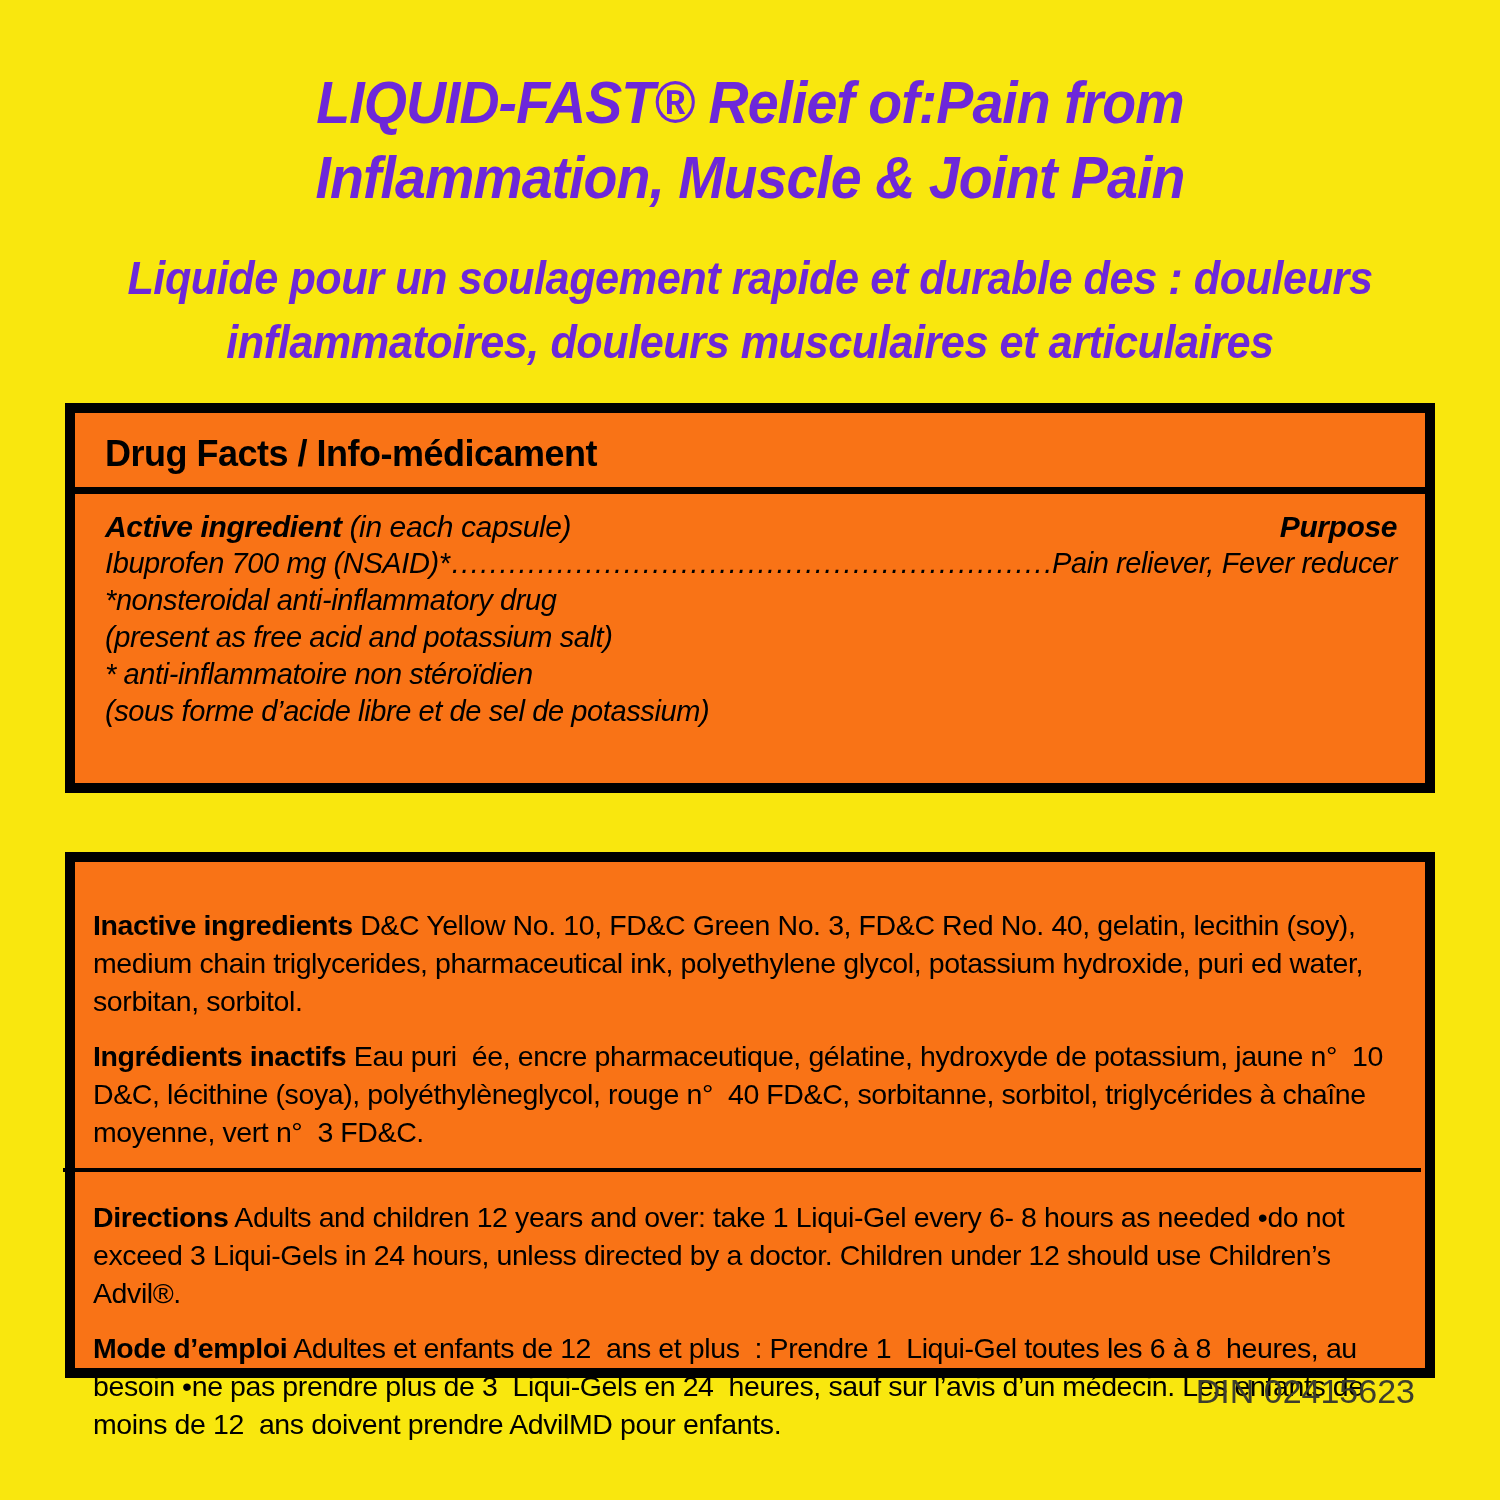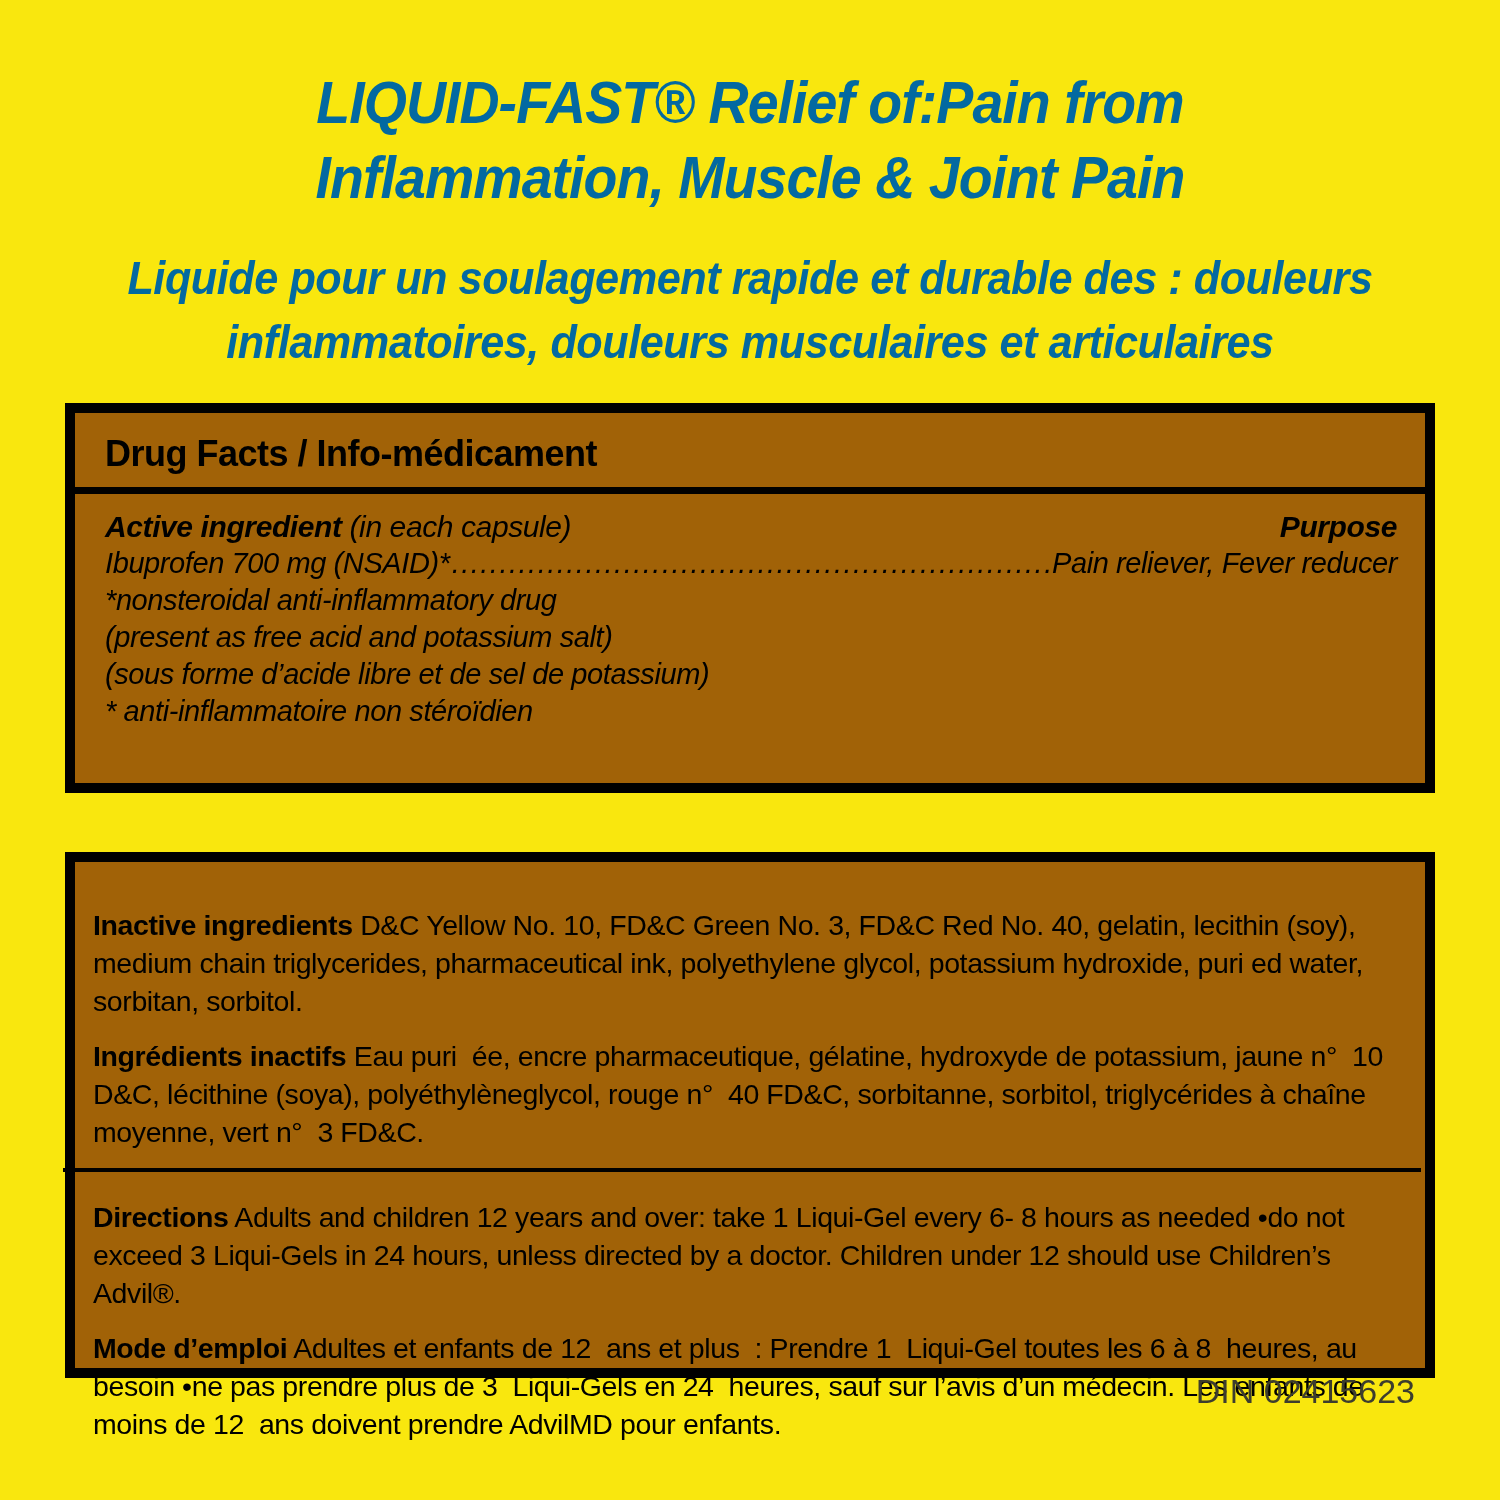--- a/index.html
+++ b/index.html
@@ -9,21 +9,21 @@
     background:#F9E70E;
     font-family:"Liberation Sans", sans-serif;
     color:#000;
   }
   .page { position:relative; width:1500px; height:1500px; overflow:hidden; }
 
   
   .claims {
     padding-top:66px;
     text-align:center;
-    color:#0369a1;
+    color:#6d28d9;
     font-weight:bold;
     font-style:italic;
   }
   .claim-en .line {
     font-size:59px;
     line-height:75px;
     letter-spacing:-1px;
     transform:scaleX(0.94);
     transform-origin:50% 50%;
     white-space:nowrap;
@@ -36,21 +36,21 @@
     transform:scaleX(0.94);
     transform-origin:50% 50%;
     white-space:nowrap;
   }
 
   
   .box {
     position:absolute;
     left:65px;
     width:1370px;
-    background:#a16207;
+    background:#f97316;
     border:10px solid #000;
   }
   .box1 { top:403px; height:390px; }
   .box2 { top:852px; height:526px; padding:44px 30px 0 18px; }
 
   .df-title {
     margin:20px 30px 12px 30px;
     font-size:36px;
     font-weight:bold;
     letter-spacing:-0.5px;
@@ -130,22 +130,22 @@
         <b>Purpose</b>
       </div>
       <div class="df-row">
         <span>Ibuprofen 700 mg (NSAID)*</span>
         <span class="dots"></span>
         <span>Pain reliever, Fever reducer</span>
       </div>
       <div class="df-note">*nonsteroidal anti-inflammatory drug</div>
       <div class="df-note">(present as free acid and potassium salt)</div>
 
+      <div class="df-note">* anti-inflammatoire non stéroïdien</div>
       <div class="df-note">(sous forme d’acide libre et de sel de potassium)</div>
-      <div class="df-note">* anti-inflammatoire non stéroïdien</div>
 
     </div>
   </section>
 
   <section class="box box2">
     <p><b>Inactive ingredients</b><span> D&amp;C Yellow No. 10, FD&amp;C Green No. 3, FD&amp;C Red No. 40, gelatin, lecithin (soy), medium chain triglycerides, pharmaceutical ink, polyethylene glycol, potassium hydroxide, puri&nbsp;ed water, sorbitan, sorbitol.</span></p>
     <p><b>Ingrédients inactifs</b><span> Eau puri&nbsp;&nbsp;ée, encre pharmaceutique, gélatine, hydroxyde de potassium, jaune n°&nbsp;&nbsp;10 D&amp;C, lécithine (soya), polyéthylèneglycol, rouge n°&nbsp;&nbsp;40 FD&amp;C, sorbitanne, sorbitol, triglycérides à chaîne moyenne, vert n°&nbsp;&nbsp;3 FD&amp;C.</span></p>
     <div class="section-rule"></div>
     <p><b>Directions</b><span> Adults and children 12 years and over: take 1 Liqui-Gel every 6-&nbsp;8 hours as needed •do not exceed 3 Liqui-Gels in 24 hours, unless directed by a doctor. Children under 12 should use Children’s Advil®.</span></p>
     <p><b>Mode d’emploi</b><span> Adultes et enfants de 12&nbsp; ans et plus&nbsp; : Prendre 1&nbsp; Liqui-Gel toutes les 6 à 8&nbsp; heures, au besoin •ne pas prendre plus de 3&nbsp; Liqui-Gels en 24&nbsp; heures, sauf sur l’avis d’un médecin. Les enfants de moins de 12&nbsp; ans doivent prendre AdvilMD pour enfants.</span></p>

